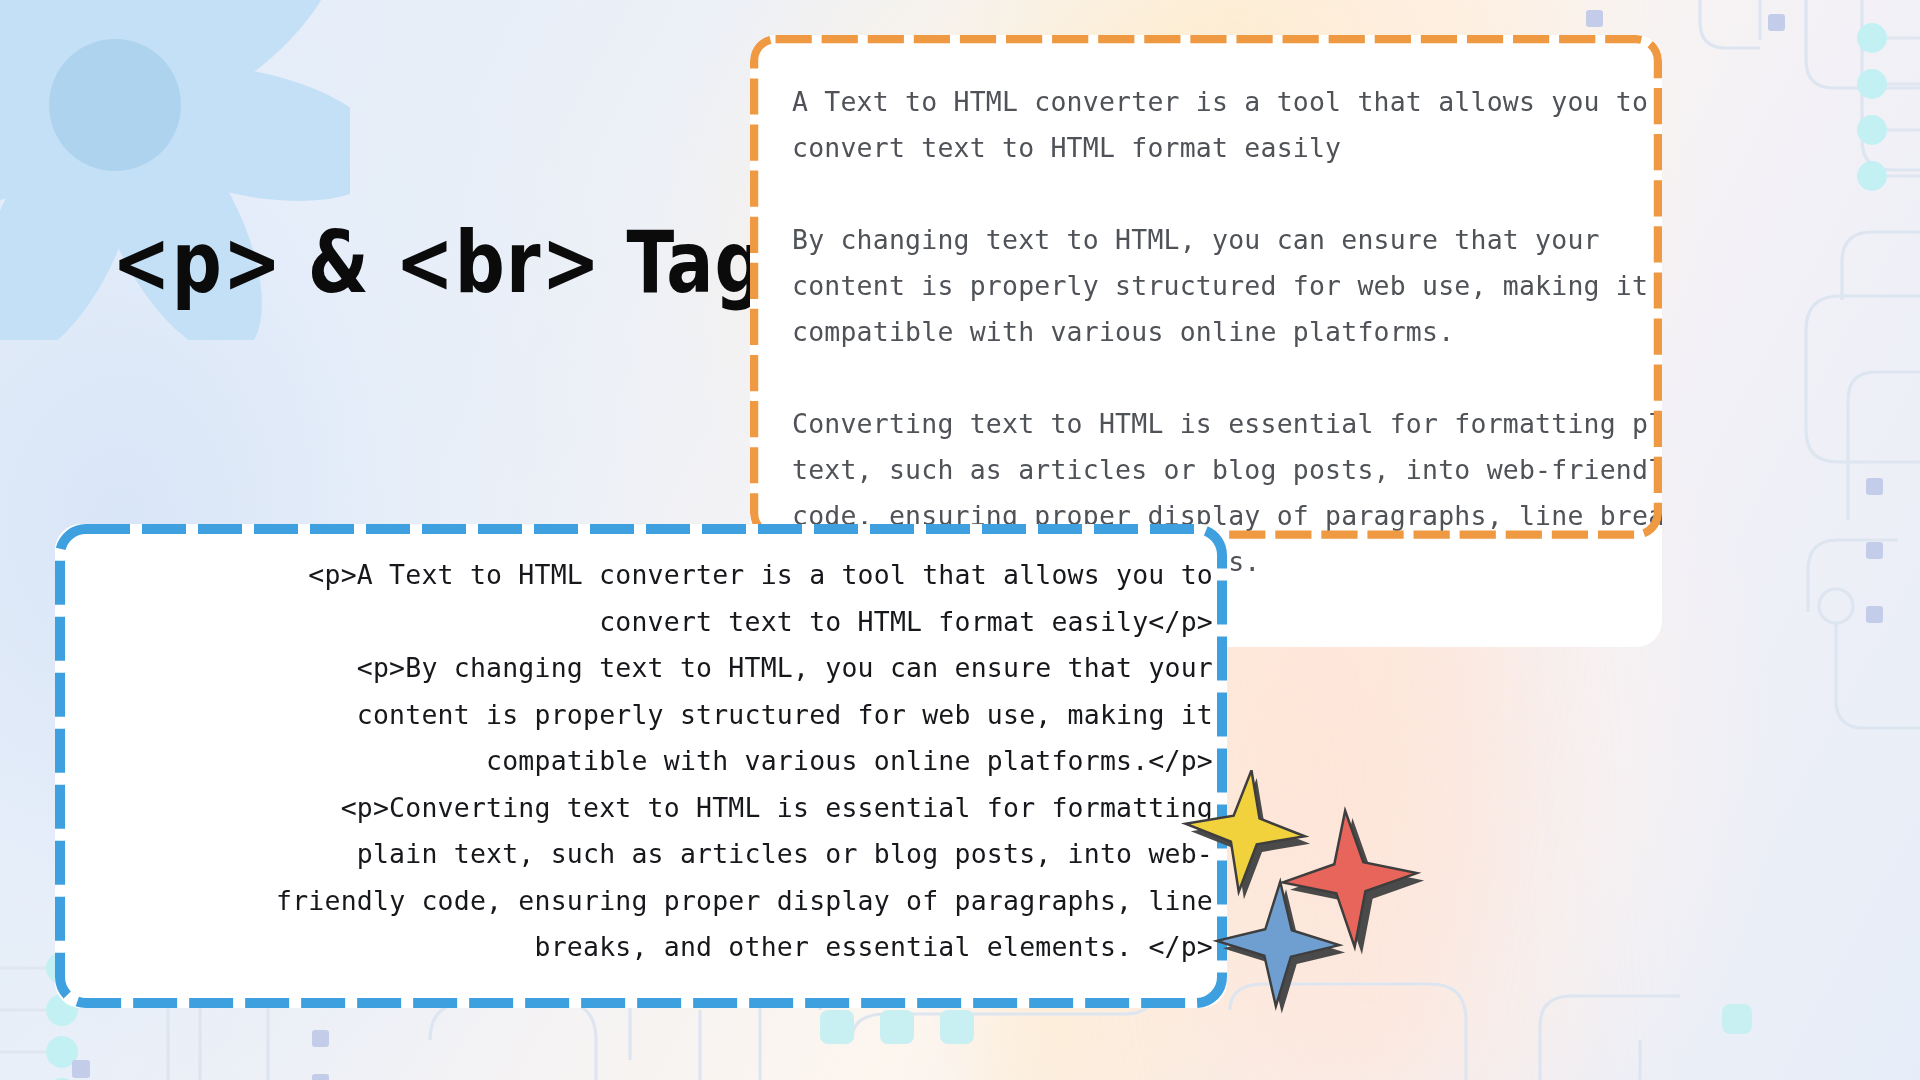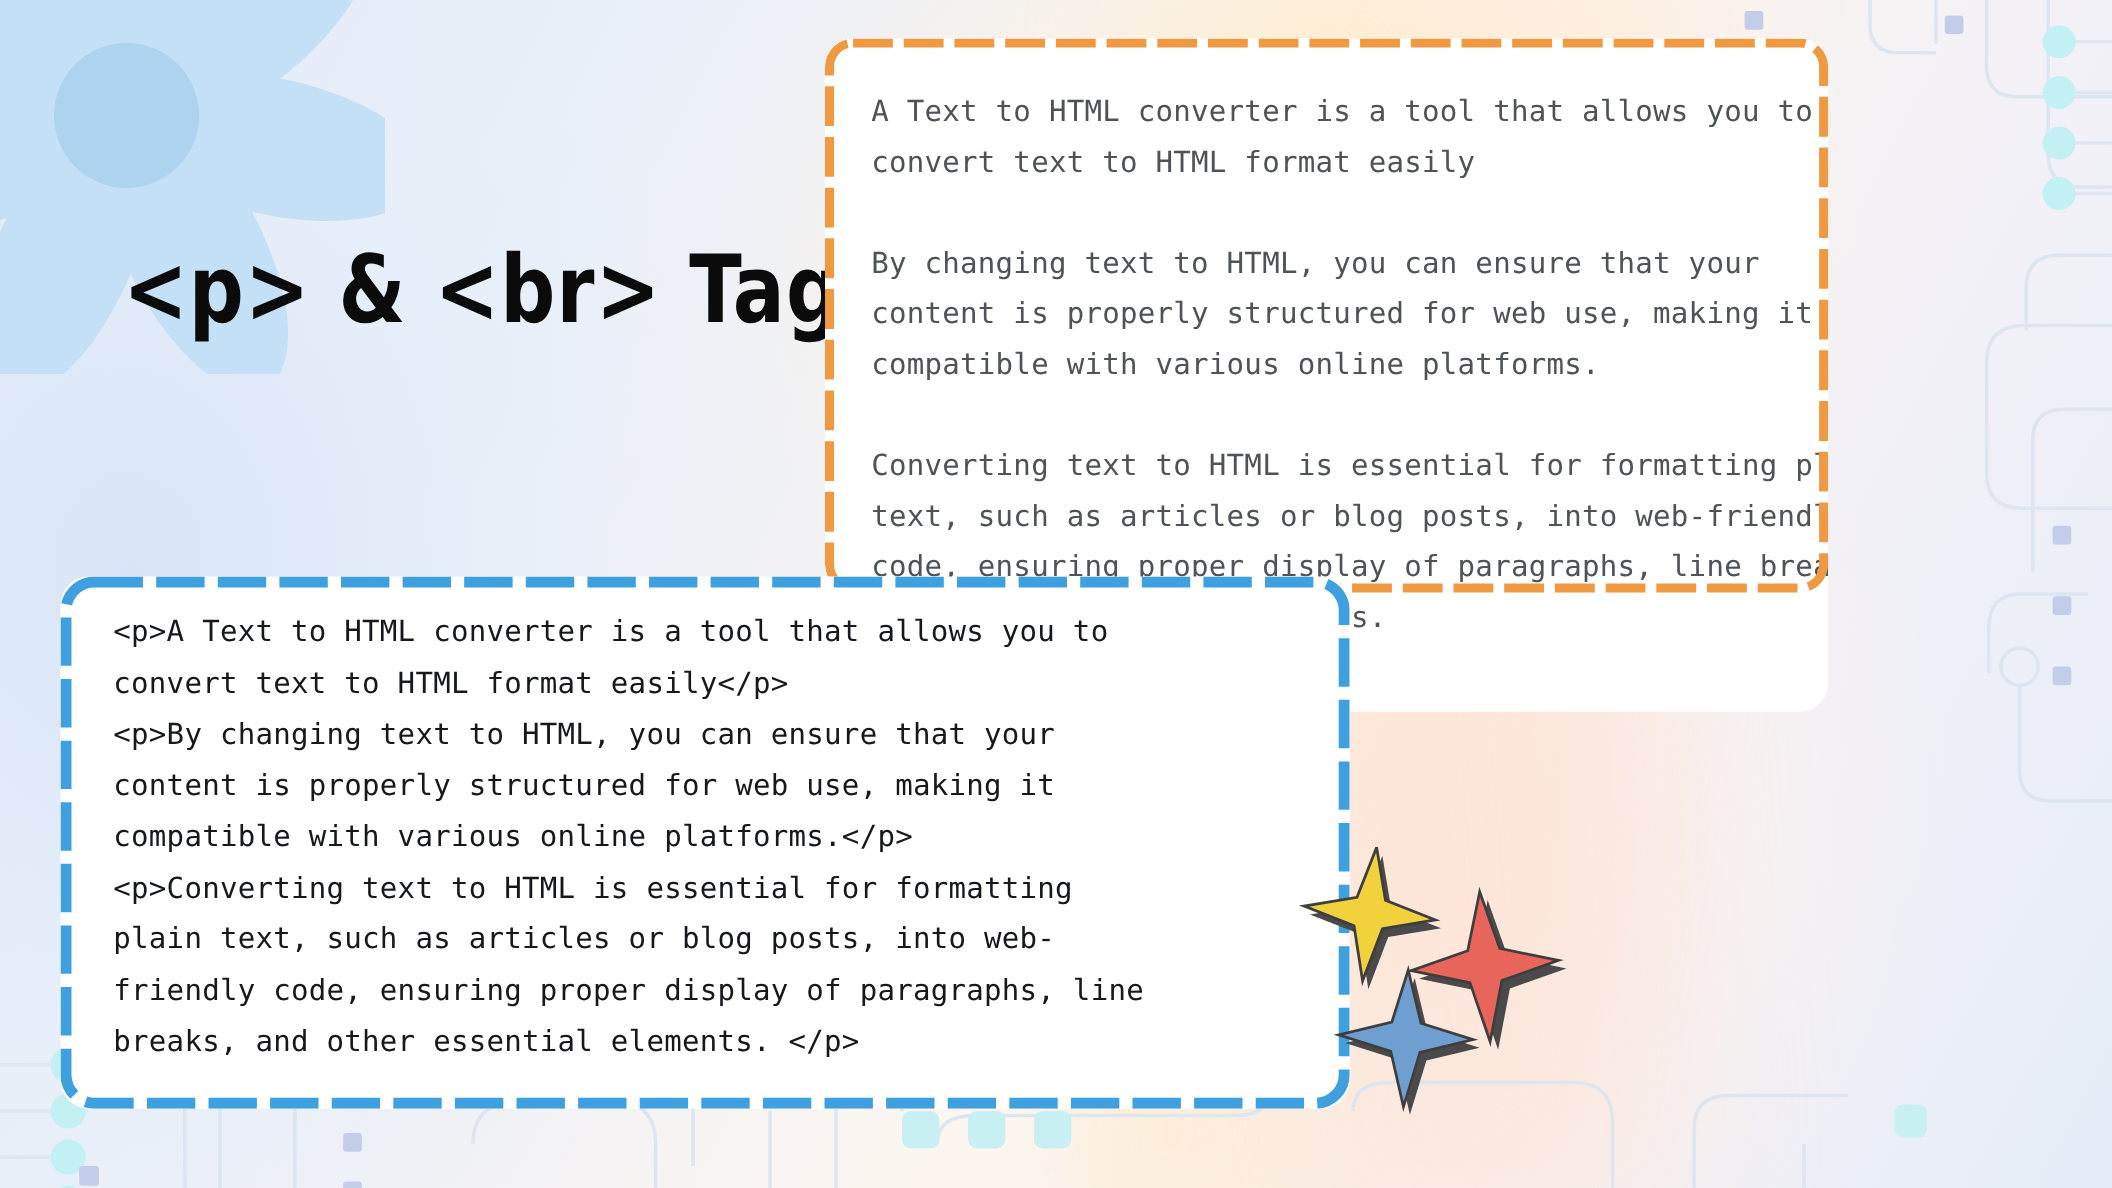--- a/index.html
+++ b/index.html
@@ -74,21 +74,21 @@
   }
 
   #orange-panel{left:750px;top:35px;width:912px;height:612px;}
   #orange-panel .panel-text{
     left:42px;top:44px;width:1120px;
     font-size:26.5px;line-height:46px;
     color:#4f5257;
     letter-spacing:.2px;
   }
 
-  #blue-panel{left:55px;top:524px;width:1172px;height:484px;}
+  #blue-panel{left:55px;top:524px;width:1172px;height:484px;text-align:right;}
   #blue-panel .panel-text{
     left:48px;top:28px;width:1110px;
     font-size:26.5px;line-height:46.5px;
     color:#16181c;
     letter-spacing:.2px;
   }
 
   
   .stars{position:absolute;left:1160px;top:770px;width:280px;height:260px;}
 </style>

